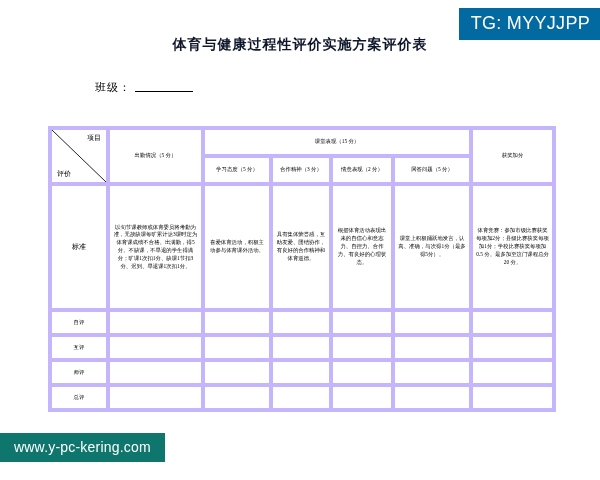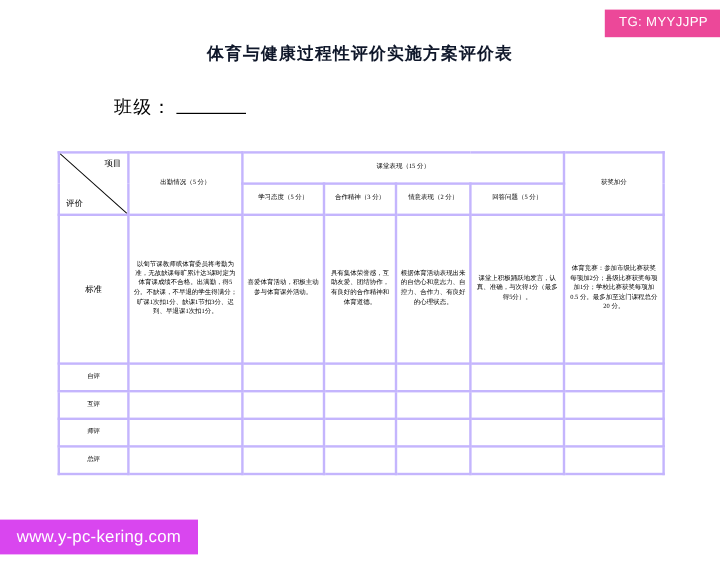--- a/index.html
+++ b/index.html
@@ -17,33 +17,33 @@
   .page {
     position: absolute;
     left: 0; top: 0;
     width: 600px;
     height: 480px;
   }
   .tg-badge {
     position: absolute;
     right: 0;
     top: 8px;
-    background: #ec4899;
+    background: #0369a1;
     color: #ffffff;
-    font-size: 11px;
+    font-size: 18px;
     font-family: "Liberation Sans", sans-serif;
     padding: 5px 10px 6px 12px;
     letter-spacing: 0.3px;
     z-index: 5;
   }
   .watermark {
     position: absolute;
     left: 0;
     bottom: 18px;
-    background: #d946ef;
+    background: #0f766e;
     color: #ffffff;
     font-size: 14px;
     font-family: "Liberation Sans", sans-serif;
     padding: 6px 14px 7px 14px;
     letter-spacing: 0.2px;
     z-index: 5;
   }
   .doc-title {
     position: absolute;
     left: 0;
@@ -58,21 +58,21 @@
   }
   .fields {
     position: absolute;
     left: 95px;
     top: 80px;
     width: 420px;
     height: 22px;
   }
   .field {
     position: absolute;
-    font-size: 15px;
+    font-size: 11px;
     font-family: "Liberation Serif", serif;
     color: #000;
     white-space: nowrap;
   }
   .field .lbl { letter-spacing: 1px; }
   .field .blank {
     display: inline-block;
     width: 58px;
     border-bottom: 1px solid #000;
     height: 11px;
@@ -85,21 +85,21 @@
 
   table.grid {
     position: absolute;
     left: 48px;
     top: 126px;
     width: 504px;
     border-collapse: collapse;
     table-layout: fixed;
   }
   table.grid td, table.grid th {
-    border: 2px solid #c4b5fd;
+    border: 4px solid #c4b5fd;
     padding: 2px 3px;
     font-family: "Liberation Serif", serif;
     font-size: 5.4px;
     line-height: 1.45;
     color: #000000;
     vertical-align: middle;
     text-align: center;
     font-weight: normal;
   }
   .hdr-cell {

